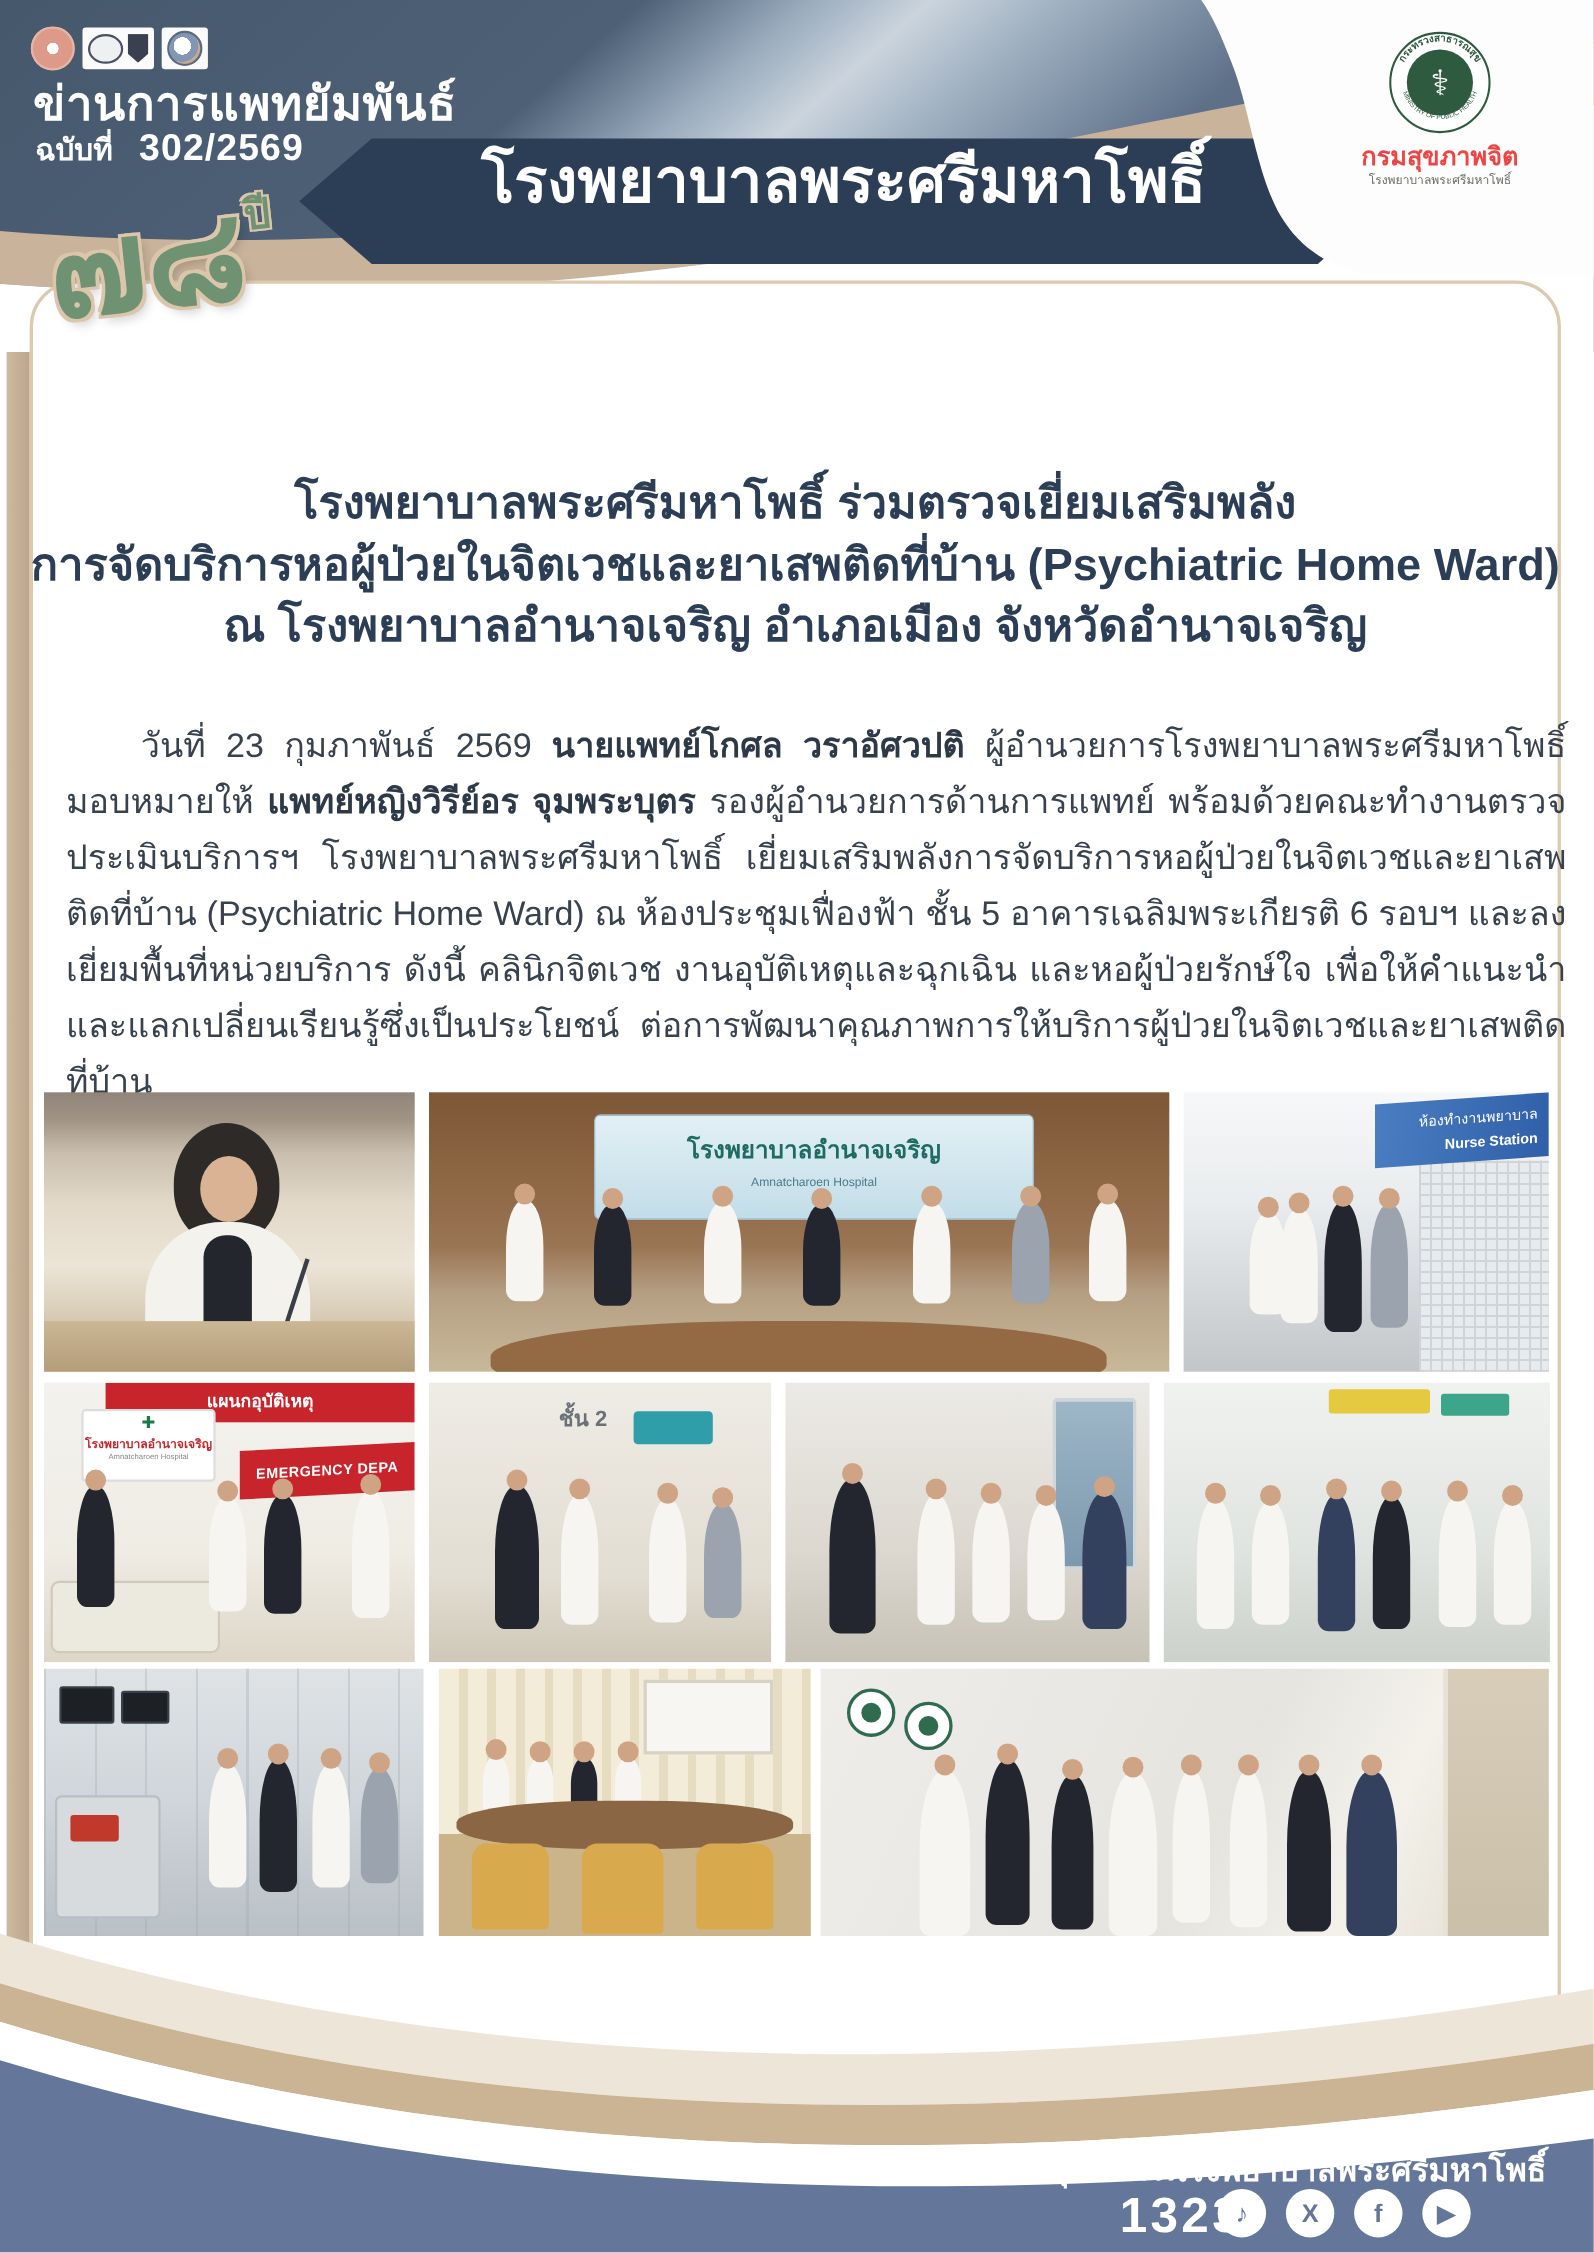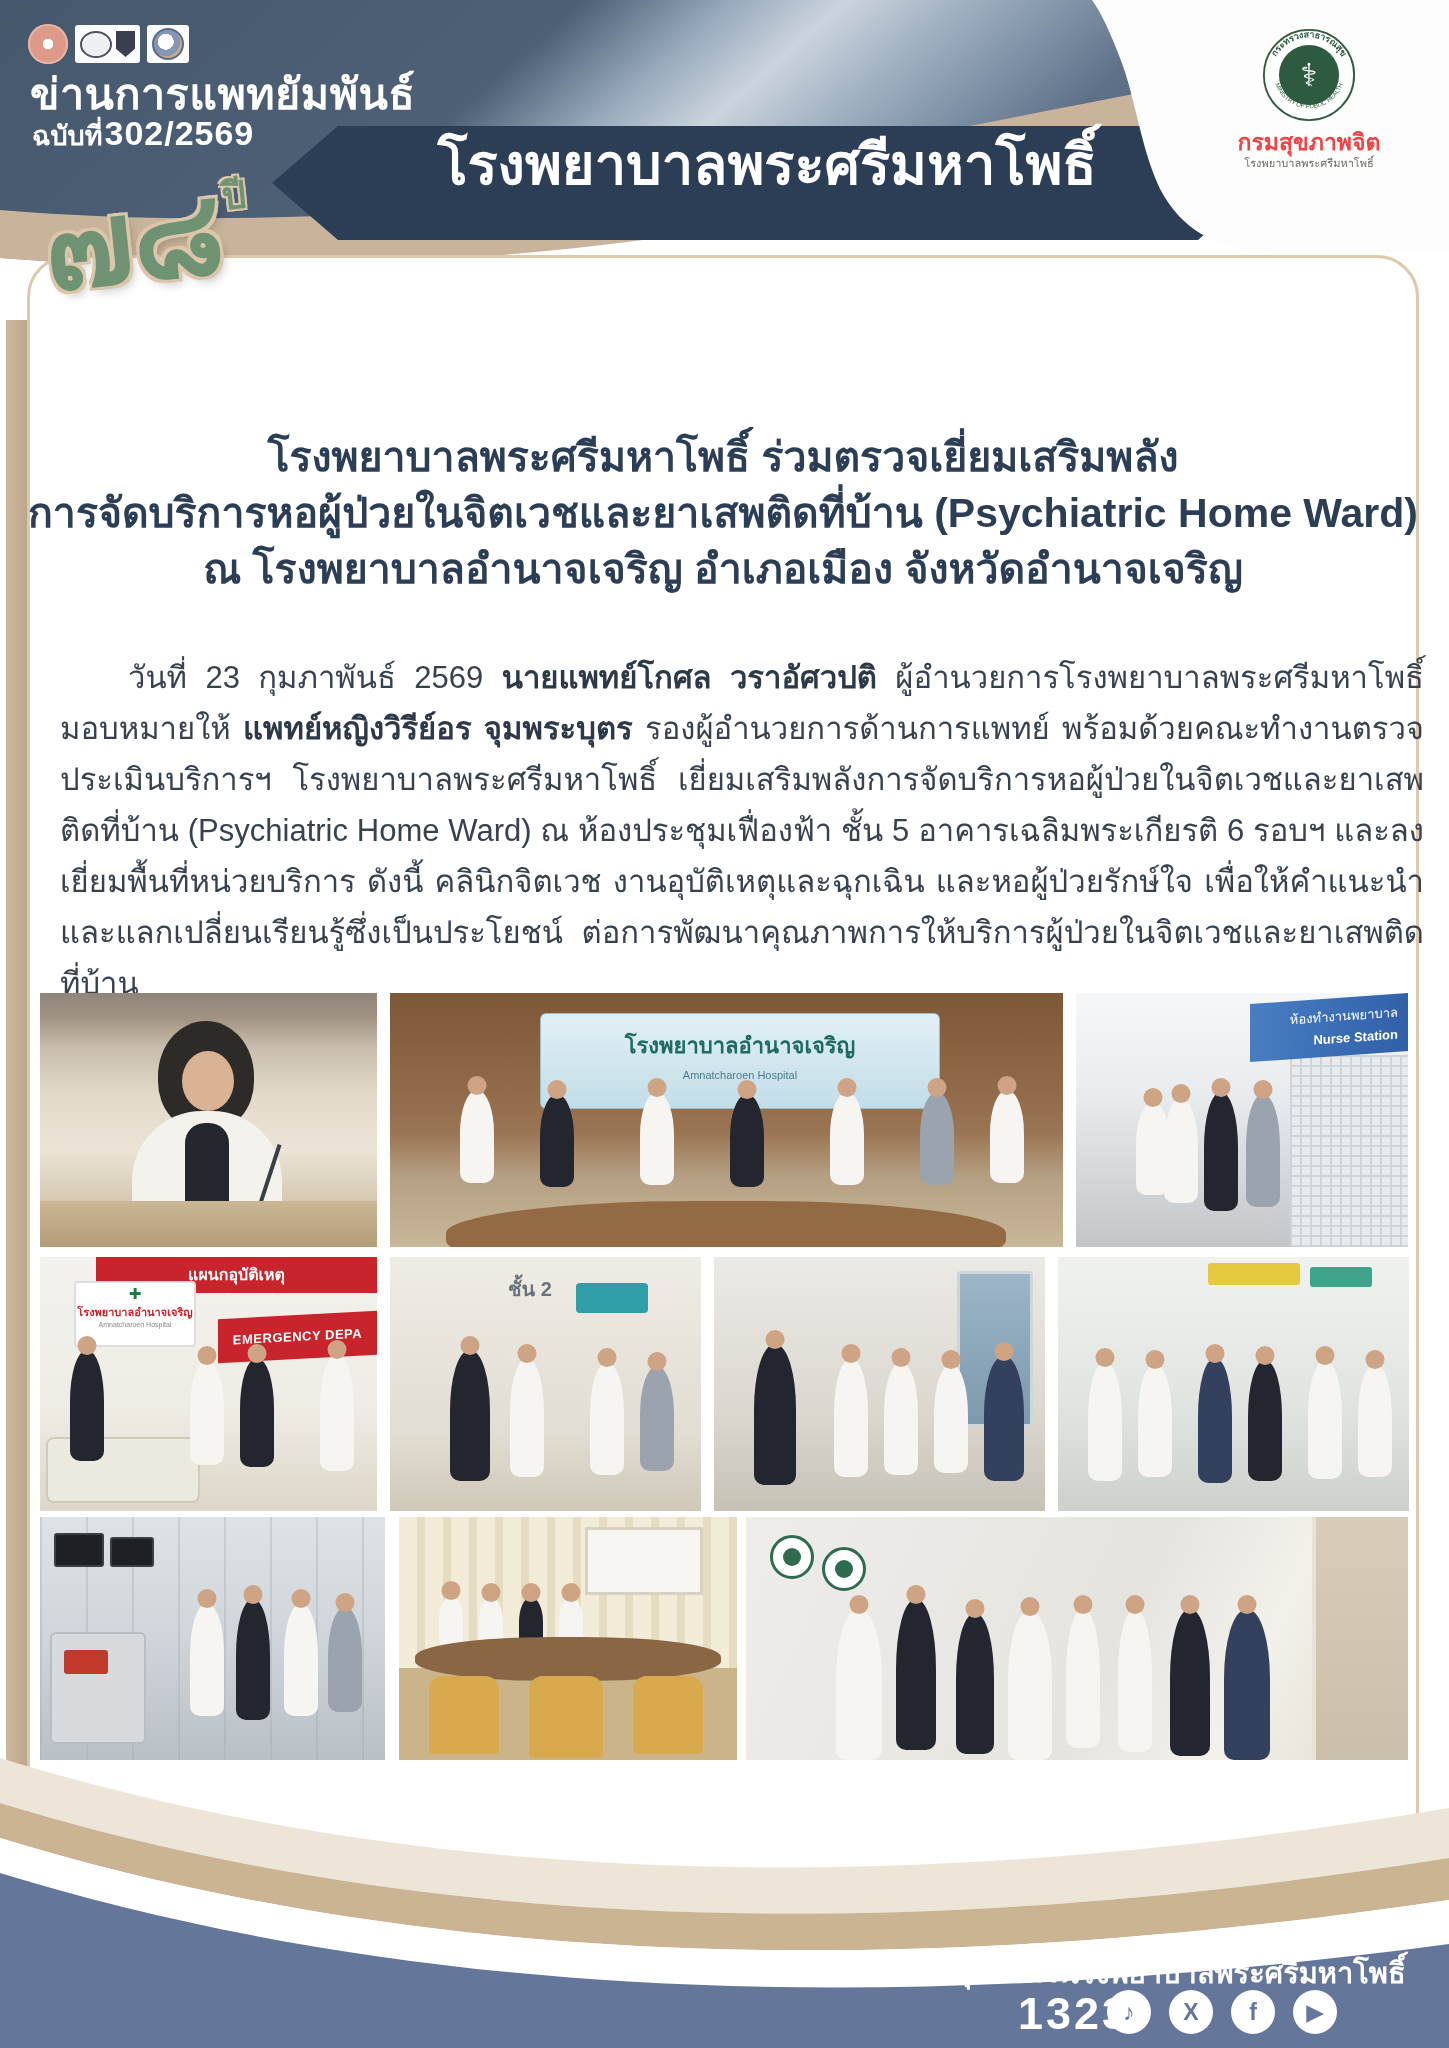--- a/index.html
+++ b/index.html
@@ -15,21 +15,21 @@
     box-shadow:inset 0 0 0 2px #e7b5a6;}
   .badge.rect{background:#fbfbfb;border-radius:3px;height:38px;padding:0 5px;}
   .mini-oval{width:28px;height:23px;border:2px solid #4a5162;border-radius:50%;background:#eef0f2;}
   .mini-crest{width:19px;height:26px;background:#3a4050;clip-path:polygon(0 0,100% 0,100% 68%,50% 100%,0 68%);}
   .mini-circ{width:28px;height:28px;border-radius:50%;border:2px solid #5a6a85;
     background:radial-gradient(circle at 42% 42%, #fff 0 34%, #8397b5 35% 62%, #c8a98c 63% 100%);}
 
   .news-label{position:absolute;left:30px;top:60px;z-index:5;color:#fff;
     font-size:43px;font-weight:800;letter-spacing:.5px;}
   .issue-line{position:absolute;left:32px;top:114px;z-index:5;color:#fff;
-    display:flex;align-items:baseline;gap:2px;}
+    display:flex;align-items:baseline;gap:24px;}
   .issue-word{font-size:27px;font-weight:600;}
   .issue-num{font-size:34px;font-weight:900;letter-spacing:1px;}
 
   .banner-th{position:absolute;left:300px;width:934px;top:134px;z-index:4;text-align:center;
     color:#fff;font-size:56px;font-weight:700;line-height:62px;}
   .banner-en{position:absolute;left:300px;width:934px;top:201px;z-index:4;text-align:center;
     color:#e9eef4;font-size:23px;font-weight:500;letter-spacing:1.5px;}
 
   .seal{position:absolute;left:1262px;top:28px;width:94px;height:94px;z-index:5;}
   .dept-name{position:absolute;left:1197px;width:224px;top:124px;z-index:5;text-align:center;

